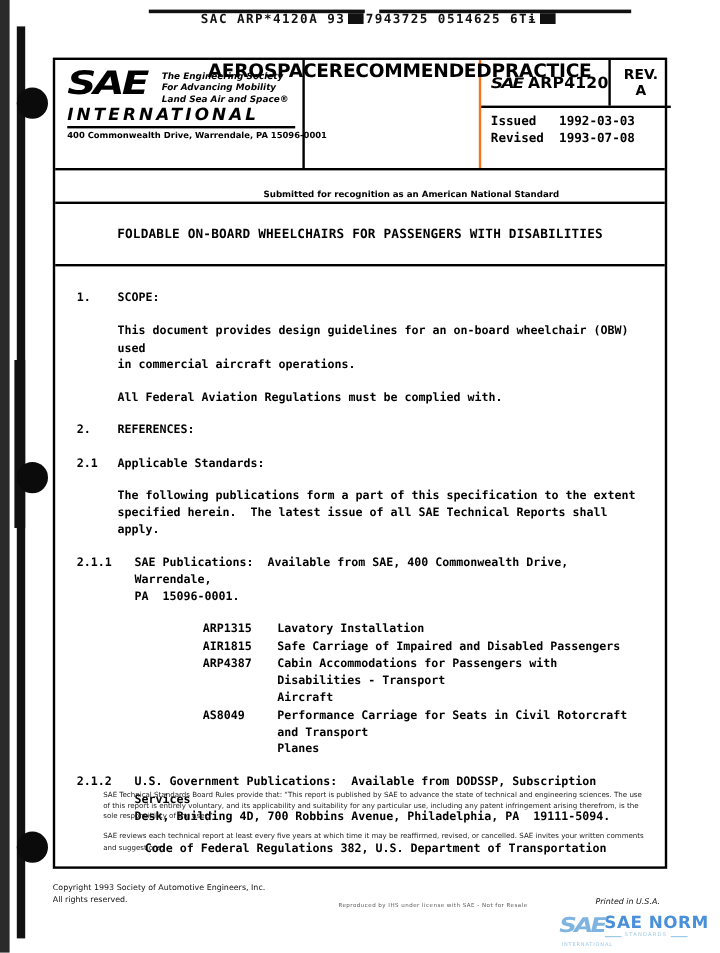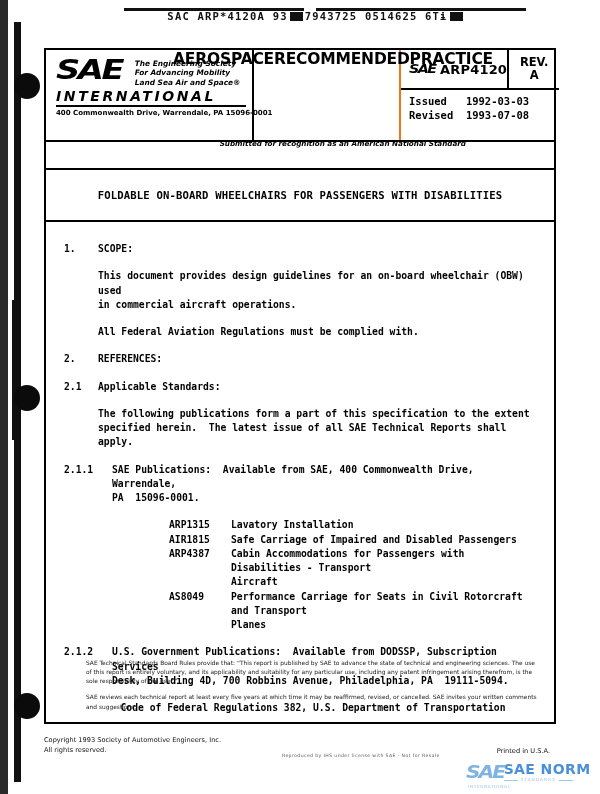--- a/index.html
+++ b/index.html
@@ -217,26 +217,25 @@
   
   .submitted-strip {
     height: 28px;
     border-bottom: 2px solid #000;
     box-sizing: border-box;
     position: relative;
   }
   .submitted-text {
     position: absolute;
     right: 88px;
-    bottom: 20px;
+    bottom: 2px;
     font-family: "DejaVu Sans", sans-serif;
     font-size: 7.2px;
     font-weight: bold;
     white-space: nowrap;
-    font-style: italic;
   }
 
   
   .title-band {
     height: 52px;
     border-bottom: 2px solid #000;
     box-sizing: border-box;
     display: flex;
     align-items: center;
     justify-content: center;
@@ -322,20 +321,21 @@
     font-family: "DejaVu Sans", sans-serif;
     font-size: 6.6px;
     line-height: 1.5;
     color: #111;
   }
   .printed-in {
     font-family: "DejaVu Sans", sans-serif;
     font-size: 6.6px;
     color: #111;
     padding-top: 11px;
+    font-style: italic;
   }
   .scan-noise {
     position: absolute;
     left: 282px;
     top: 753px;
     font-family: "DejaVu Sans", sans-serif;
     font-size: 4.6px;
     letter-spacing: 0.4px;
     color: #5a5a5a;
     white-space: nowrap;

